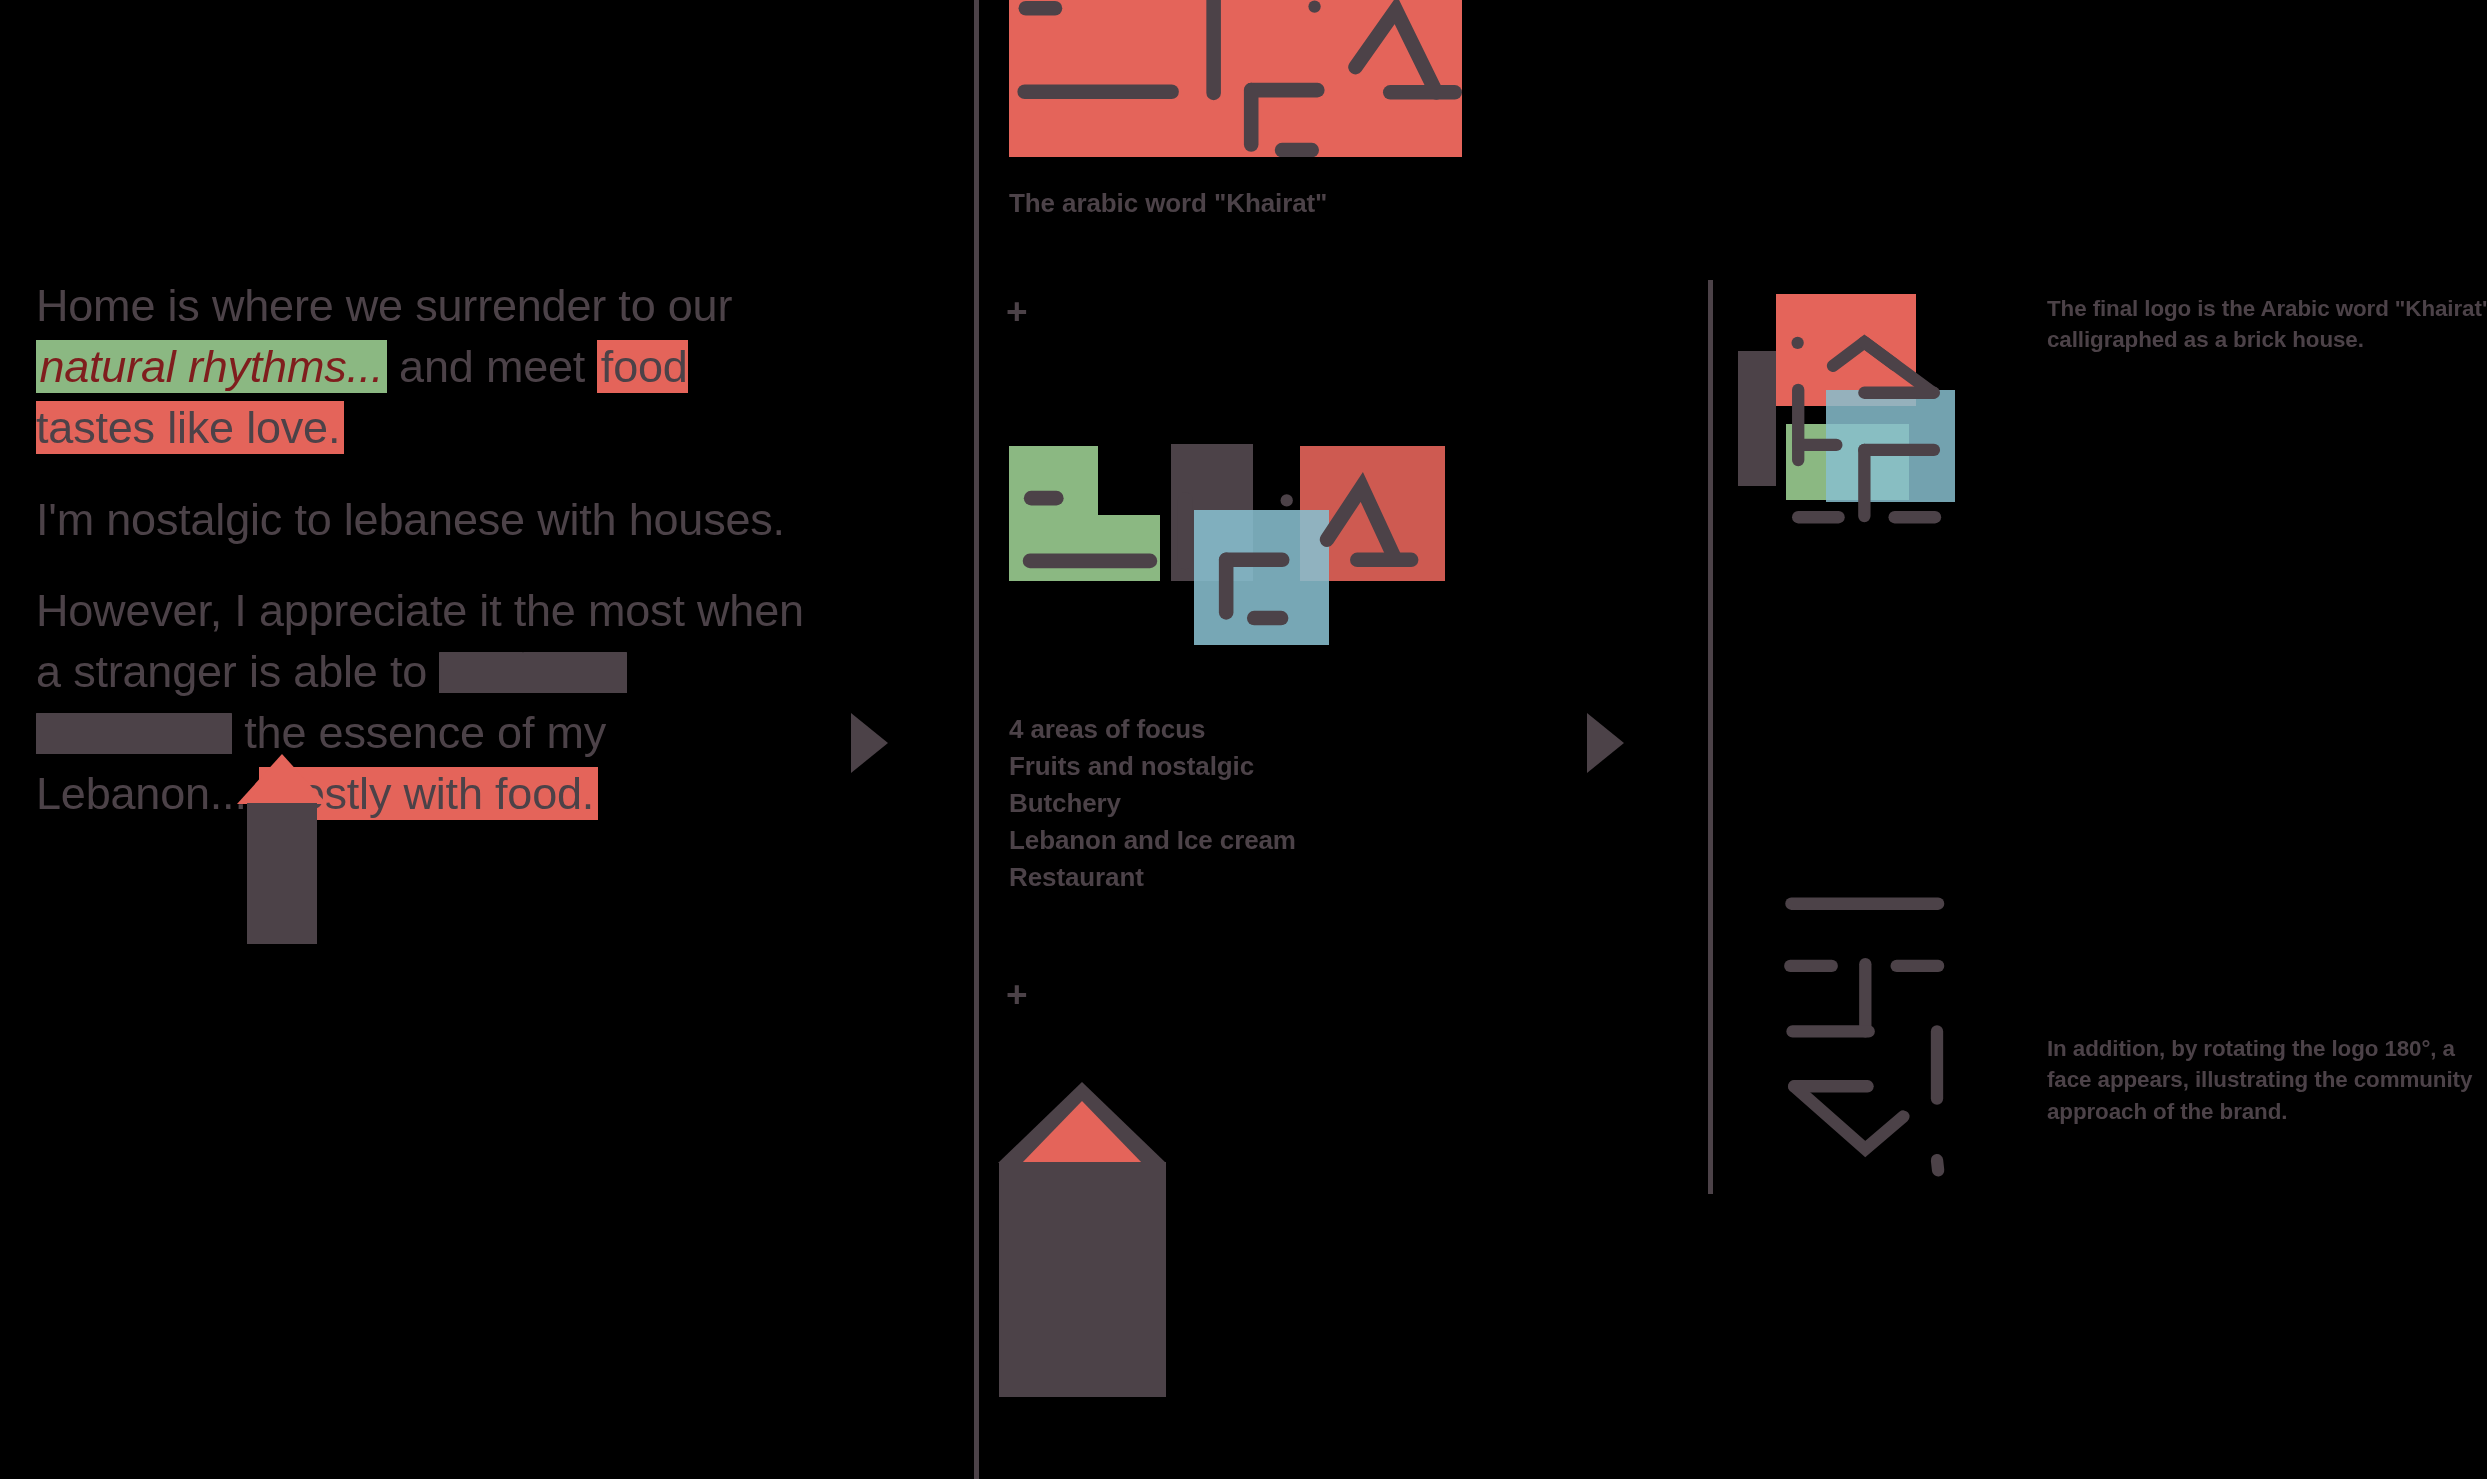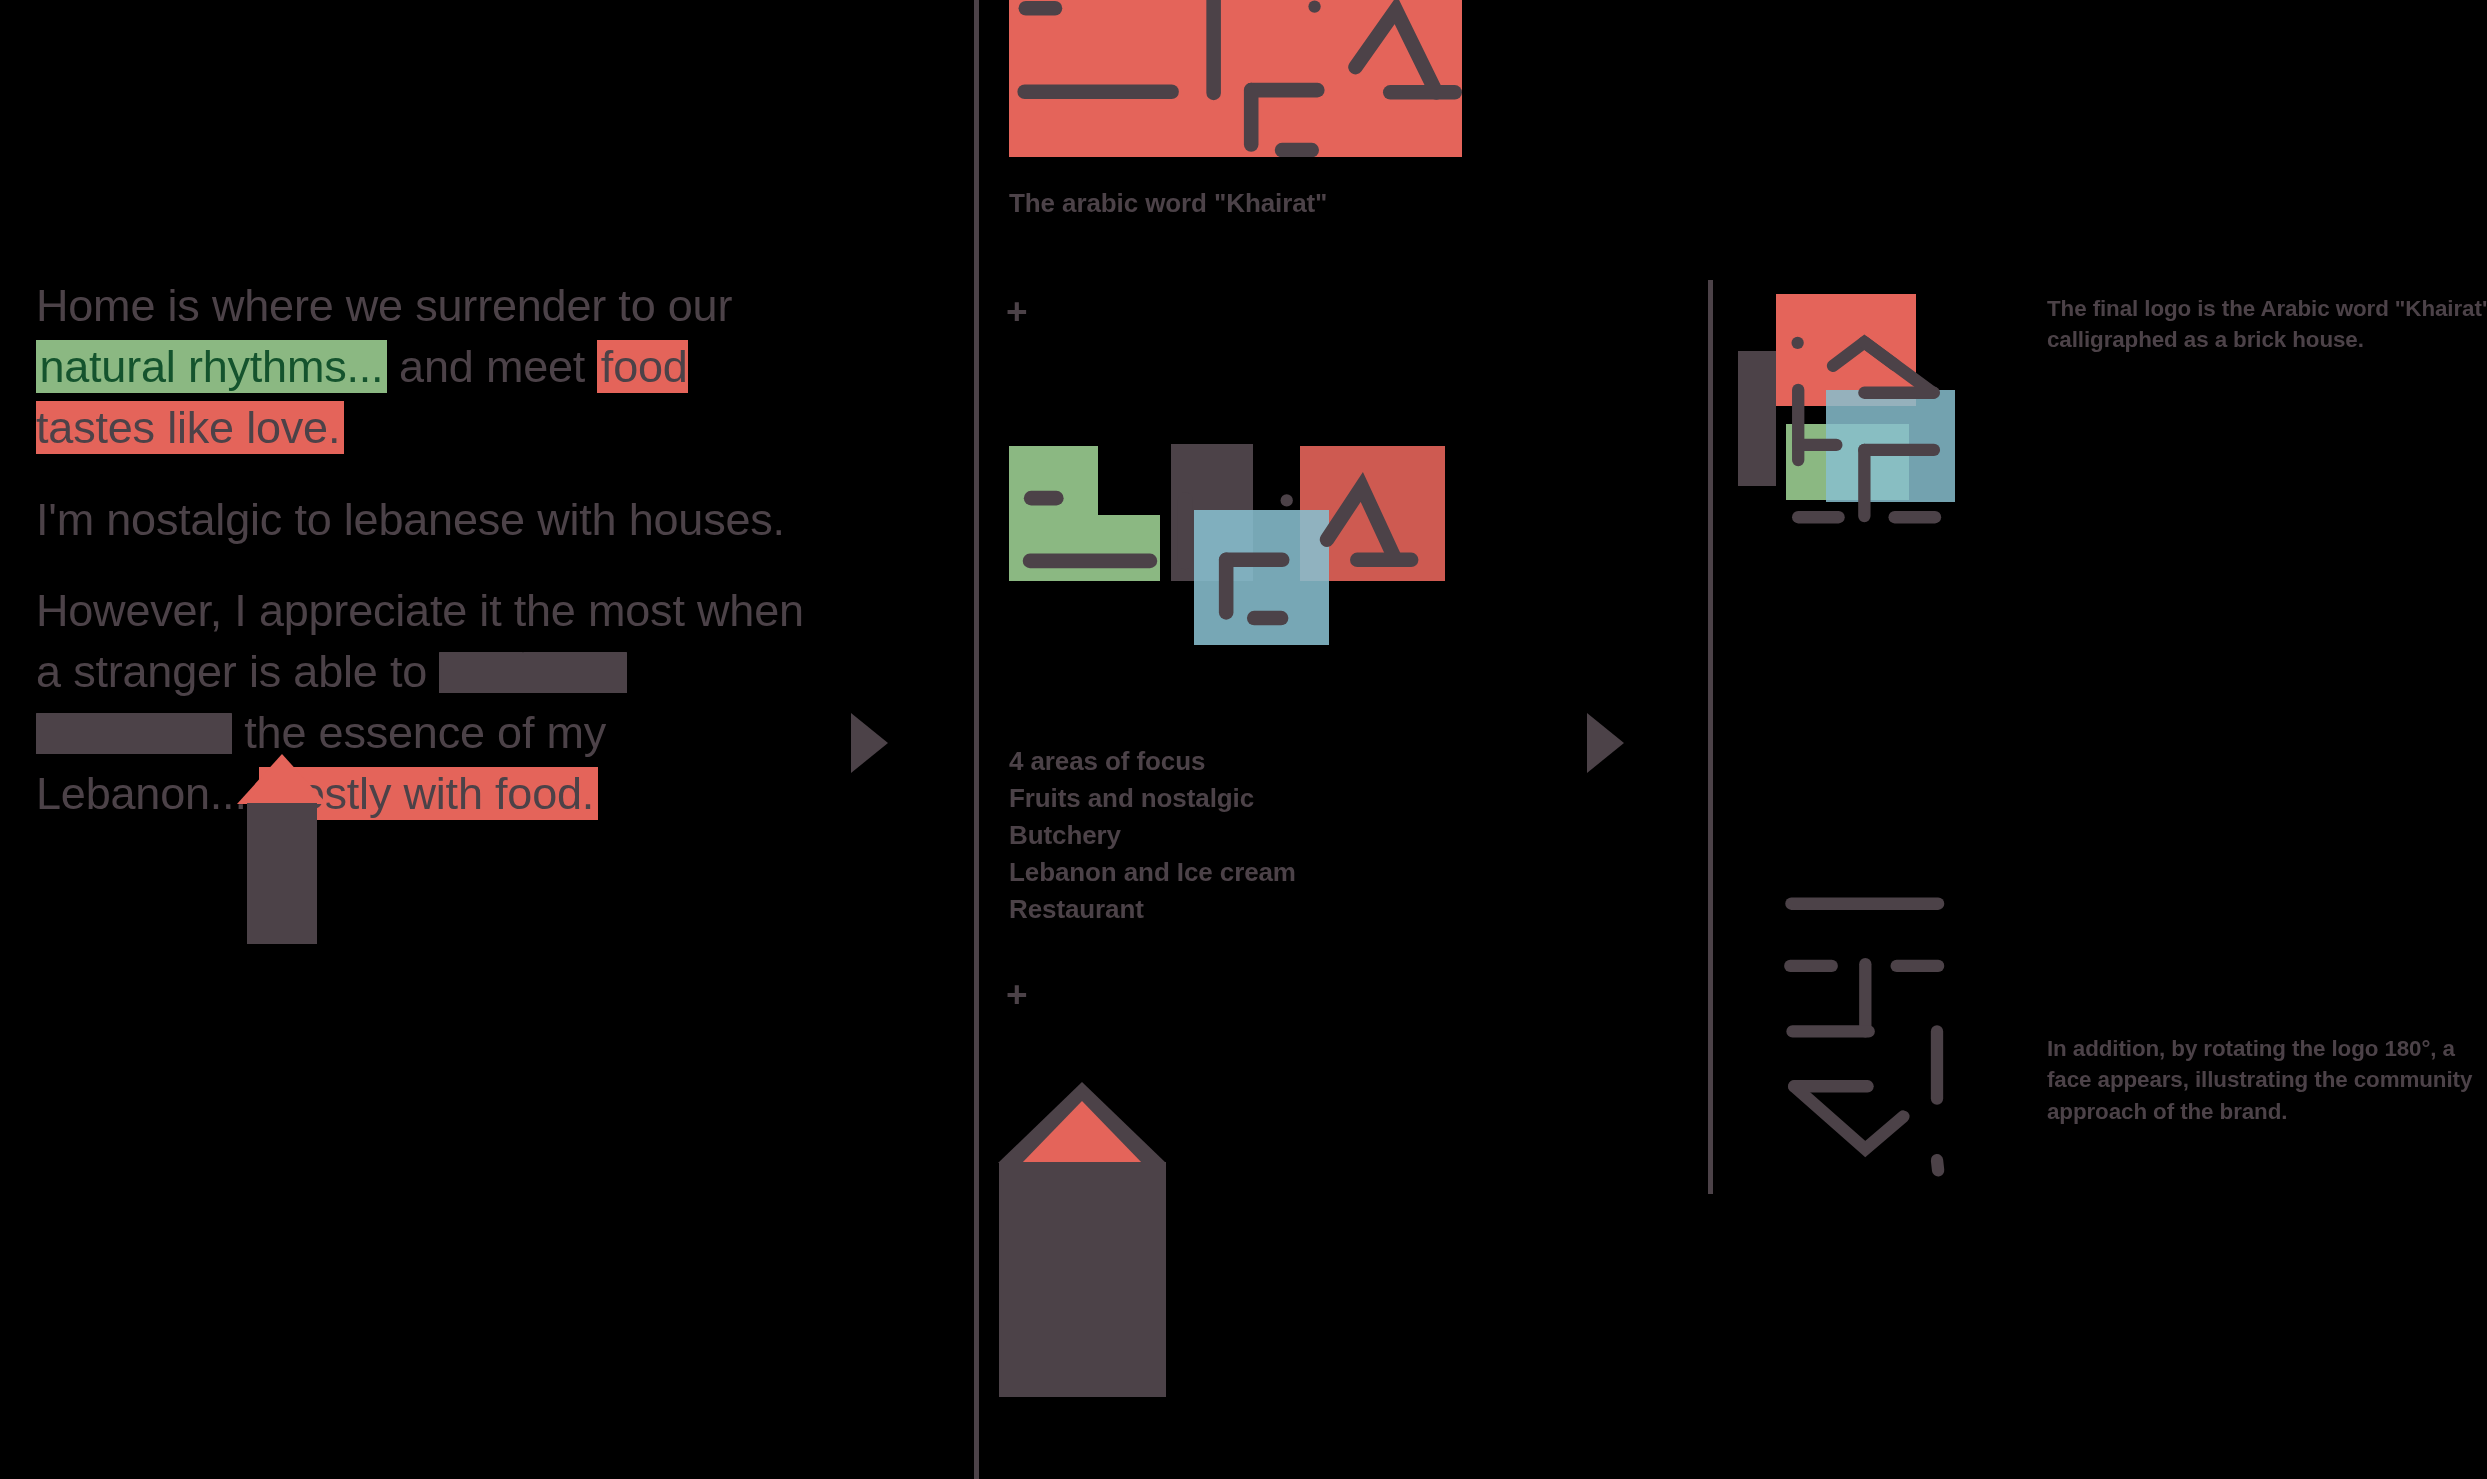--- a/index.html
+++ b/index.html
@@ -48,21 +48,21 @@
   }
   .quote-para {
     font-size: 45px;
     line-height: 1.36;
     color: #4C4248;
     font-weight: 400;
     margin-bottom: 30px;
     letter-spacing: -0.2px;
   }
   .quote-para:last-child { margin-bottom: 0; }
-  .hl-green { background: #8BB882; color: #14532d; padding: 1.1px 3.4px; }
+  .hl-green { background: #8BB882; color: #7f1d1d; padding: 1.1px 3.4px; font-style: italic; }
   .hl-red   { background: #E4645A; color: #4C4248; padding: 1.1px 3.4px; }
   .redact {
     display: inline-block;
     background: #4C4248;
     color: transparent;
     vertical-align: -5.6px;
     height: 41px;
     border-radius: 0.6px;
   }
   .redact.r1 { width: 235px; }
@@ -136,21 +136,20 @@
   #sw-red   { left: 297px; top: 13.5px;  width: 145px; height: 135px; background: #E4645A; opacity: 0.9; }
 
   .focus-list {
     position: absolute;
     left: 1009px; top: 711px;
     font-size: 26px;
     font-weight: 700;
     color: #4C4248;
     line-height: 1.42;
     letter-spacing: -0.1px;
-    margin-top: 32px;
   }
 
   
   #big-house {
     position: absolute;
     left: 998px; top: 1082px;
     width: 168px; height: 320px;
   }
   #big-house .roof-dark {
     position: absolute; left: 0; top: 0;

